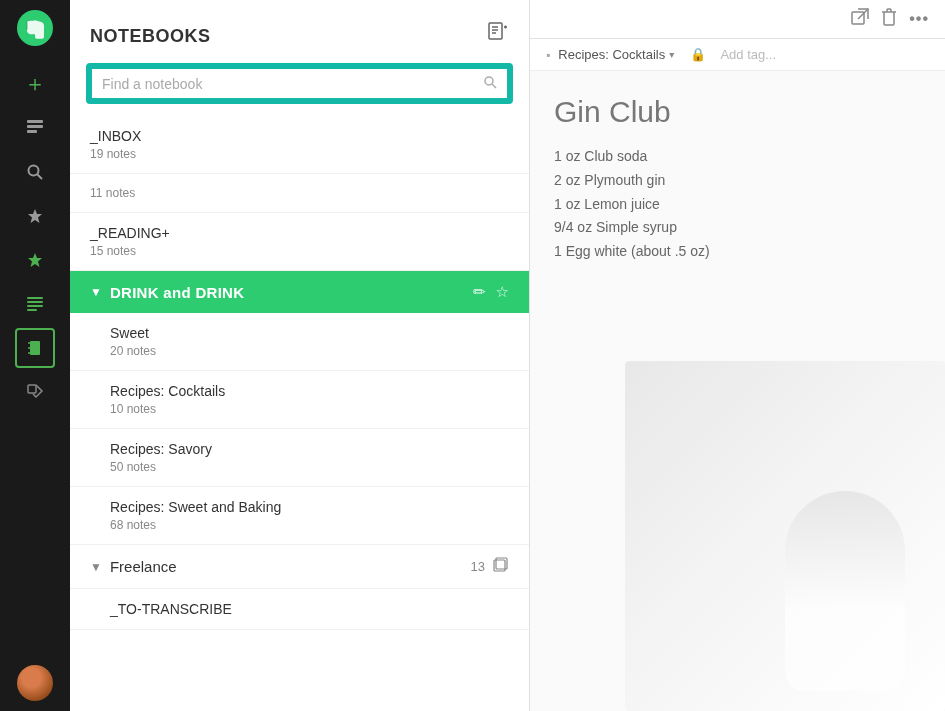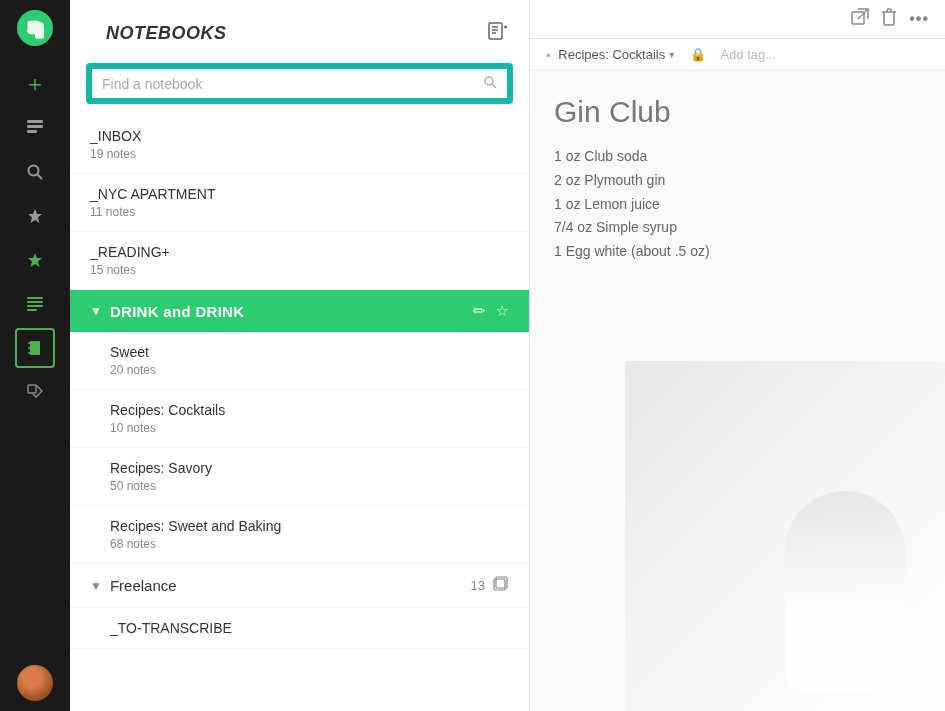--- a/index.html
+++ b/index.html
@@ -42,24 +42,23 @@
       width: 460px;
       background: #fff;
       border-right: 1px solid #e0e0e0;
       display: flex;
       flex-direction: column;
       flex-shrink: 0;
       overflow-y: auto;
     }
     .notebooks-header {
       display: flex;
-      align-items: center;
+      align-items: flex-end;
       justify-content: space-between;
-      padding: 20px 20px 16px 36px;
-      font-style: italic;
+      padding: 20px 20px 16px 20px;
     }
     .notebooks-title {
       font-size: 18px;
       font-weight: 600;
       color: #333;
       letter-spacing: 0.5px;
     }
     .notebooks-header-icon {
       color: #666;
       font-size: 18px;
@@ -353,21 +352,20 @@
           <line x1="9" y1="9" x2="13" y2="13"></line>
         </svg>
     </span>
   </div>
 
   <div class="notebook-item">
     <div class="nb-name">_INBOX</div>
     <div class="nb-count">19 notes</div>
   </div>
   <div class="notebook-item">
-    <div class="nb-name">_NYC APARTMENT</div>
     <div class="nb-count">11 notes</div>
   </div>
   <div class="notebook-item">
     <div class="nb-name">_READING+</div>
     <div class="nb-count">15 notes</div>
   </div>
 
   <div class="stack-header">
     <div class="stack-left">
       <span class="chevron">▼</span>
@@ -447,20 +445,20 @@
   </div>
 
   <div class="note-title-area">
     <div class="note-title" contenteditable="false" style="font-size: 30px; font-weight: 300; color: rgb(119, 119, 119);">Gin Club</div>
   </div>
 
   <div class="note-body">
     <div>1 oz Club soda</div>
     <div>2 oz Plymouth gin</div>
     <div>1 oz Lemon juice</div>
-    <div>7/4 oz Simple syrup</div>
+    <div>9/4 oz Simple syrup</div>
     <div>1 Egg white (about .5 oz)</div>
   </div>
 
   <div class="note-image-area">
     <div class="glass-shape"></div>
   </div>
 </div>
 
 </body></html>

